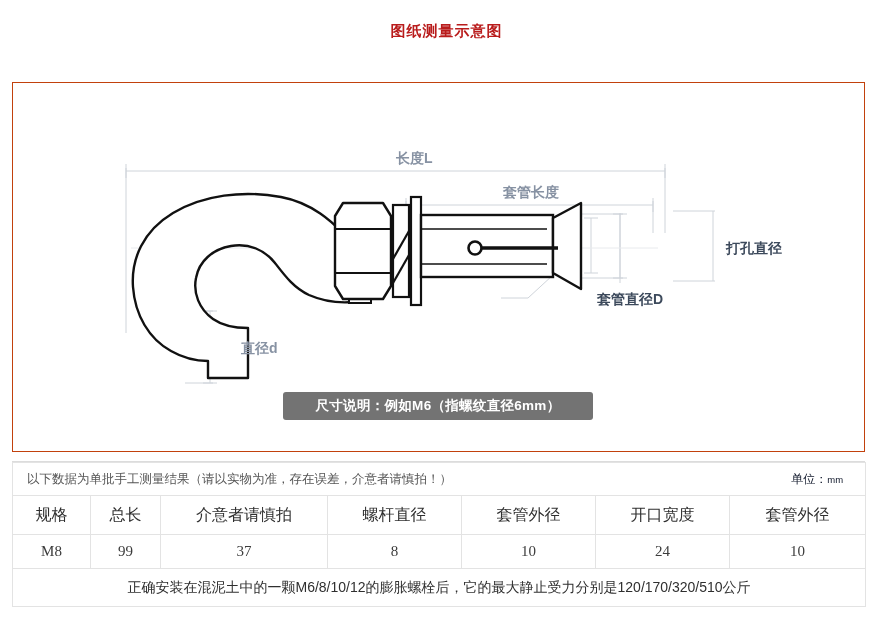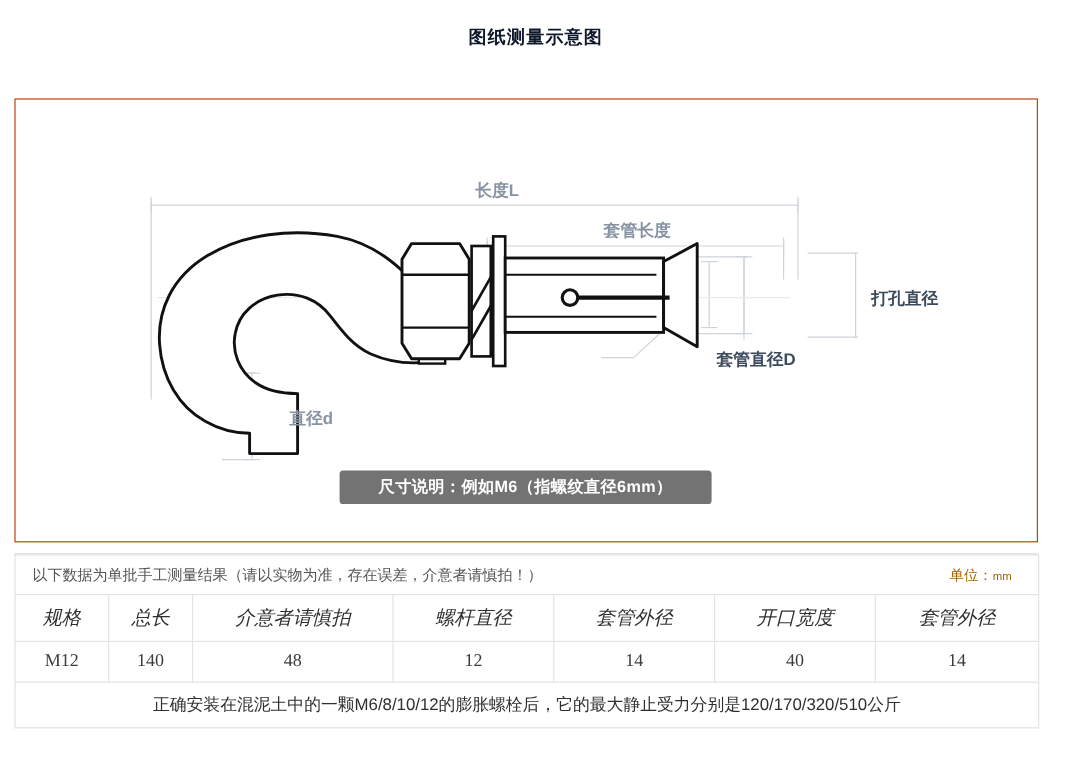--- a/index.html
+++ b/index.html
@@ -17,21 +17,21 @@
 
   
   #page-title {
     position: absolute;
     left: 0;
     top: 22px;
     width: 893px;
     text-align: center;
     font-size: 15px;
     font-weight: bold;
-    color: #0f172a;
+    color: #b91c1c;
     letter-spacing: 1px;
   }
 
   
   #diagram-panel {
     position: absolute;
     left: 12px;
     top: 82px;
     width: 853px;
     height: 370px;
@@ -89,31 +89,30 @@
     padding-left: 14px;
     font-size: 12.5px;
     color: #555555;
     height: 24px;
     font-family: "Liberation Sans", "DejaVu Sans", sans-serif;
   }
   .unit-cell {
     float: right;
     padding-right: 18px;
     font-size: 12px;
-    color: #a16207;
+    color: #0f172a;
   }
   .unit-mm {
     font-size: 9.5px;
     vertical-align: baseline;
   }
   table.spec tr.head-row td {
     font-size: 16px;
     color: #2f2f2f;
     height: 30px;
-    font-style: italic;
   }
   table.spec tr.data-row td {
     font-size: 15px;
     height: 25px;
   }
   table.spec tr.footer-row td {
     text-align: center;
     font-size: 14px;
     color: #2f2f2f;
     height: 29px;
@@ -281,26 +280,26 @@
       <tr class="head-row">
         <td>规格</td>
         <td>总长</td>
         <td>介意者请慎拍</td>
         <td>螺杆直径</td>
         <td>套管外径</td>
         <td>开口宽度</td>
         <td>套管外径</td>
       </tr>
       <tr class="data-row">
-        <td>M12</td>
-        <td>140</td>
-        <td>48</td>
-        <td>12</td>
-        <td>14</td>
-        <td>40</td>
-        <td>14</td>
+        <td>M8</td>
+        <td>99</td>
+        <td>37</td>
+        <td>8</td>
+        <td>10</td>
+        <td>24</td>
+        <td>10</td>
       </tr>
       <tr class="footer-row">
         <td colspan="7">正确安装在混泥土中的一颗M6/8/10/12的膨胀螺栓后，它的最大静止受力分别是120/170/320/510公斤</td>
       </tr>
     </tbody>
   </table>
 </div>
 
 </body></html>

